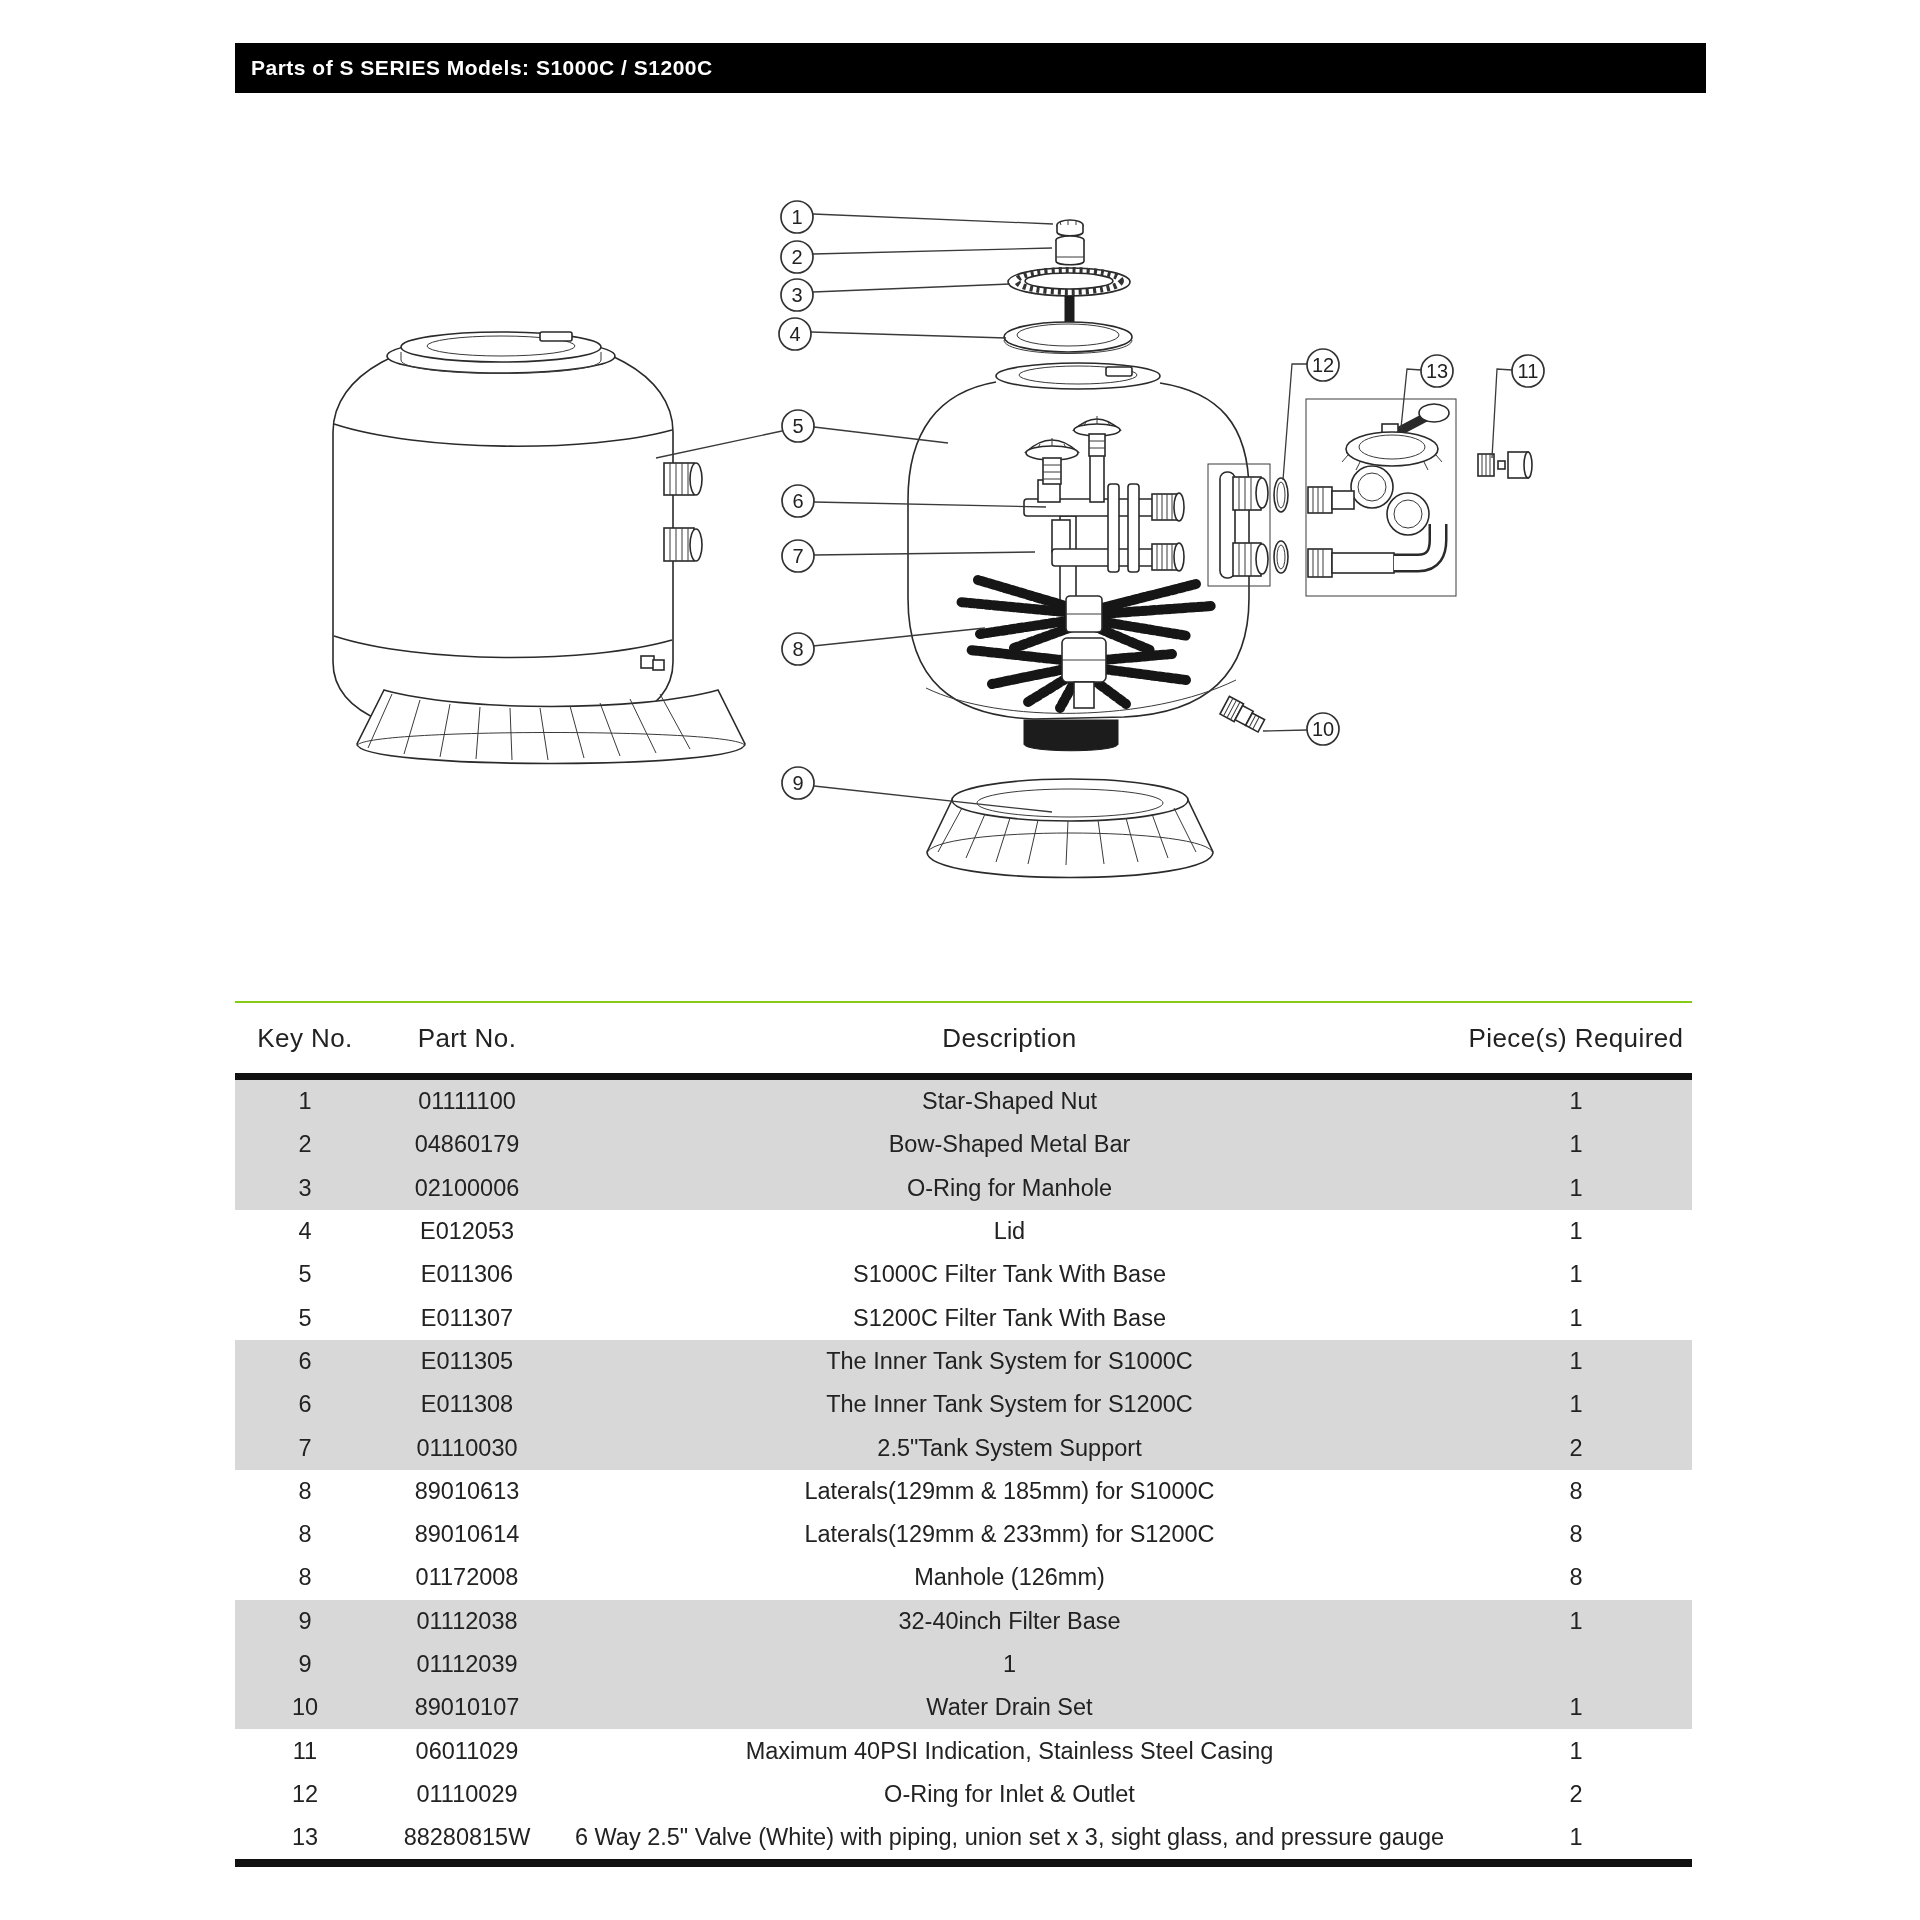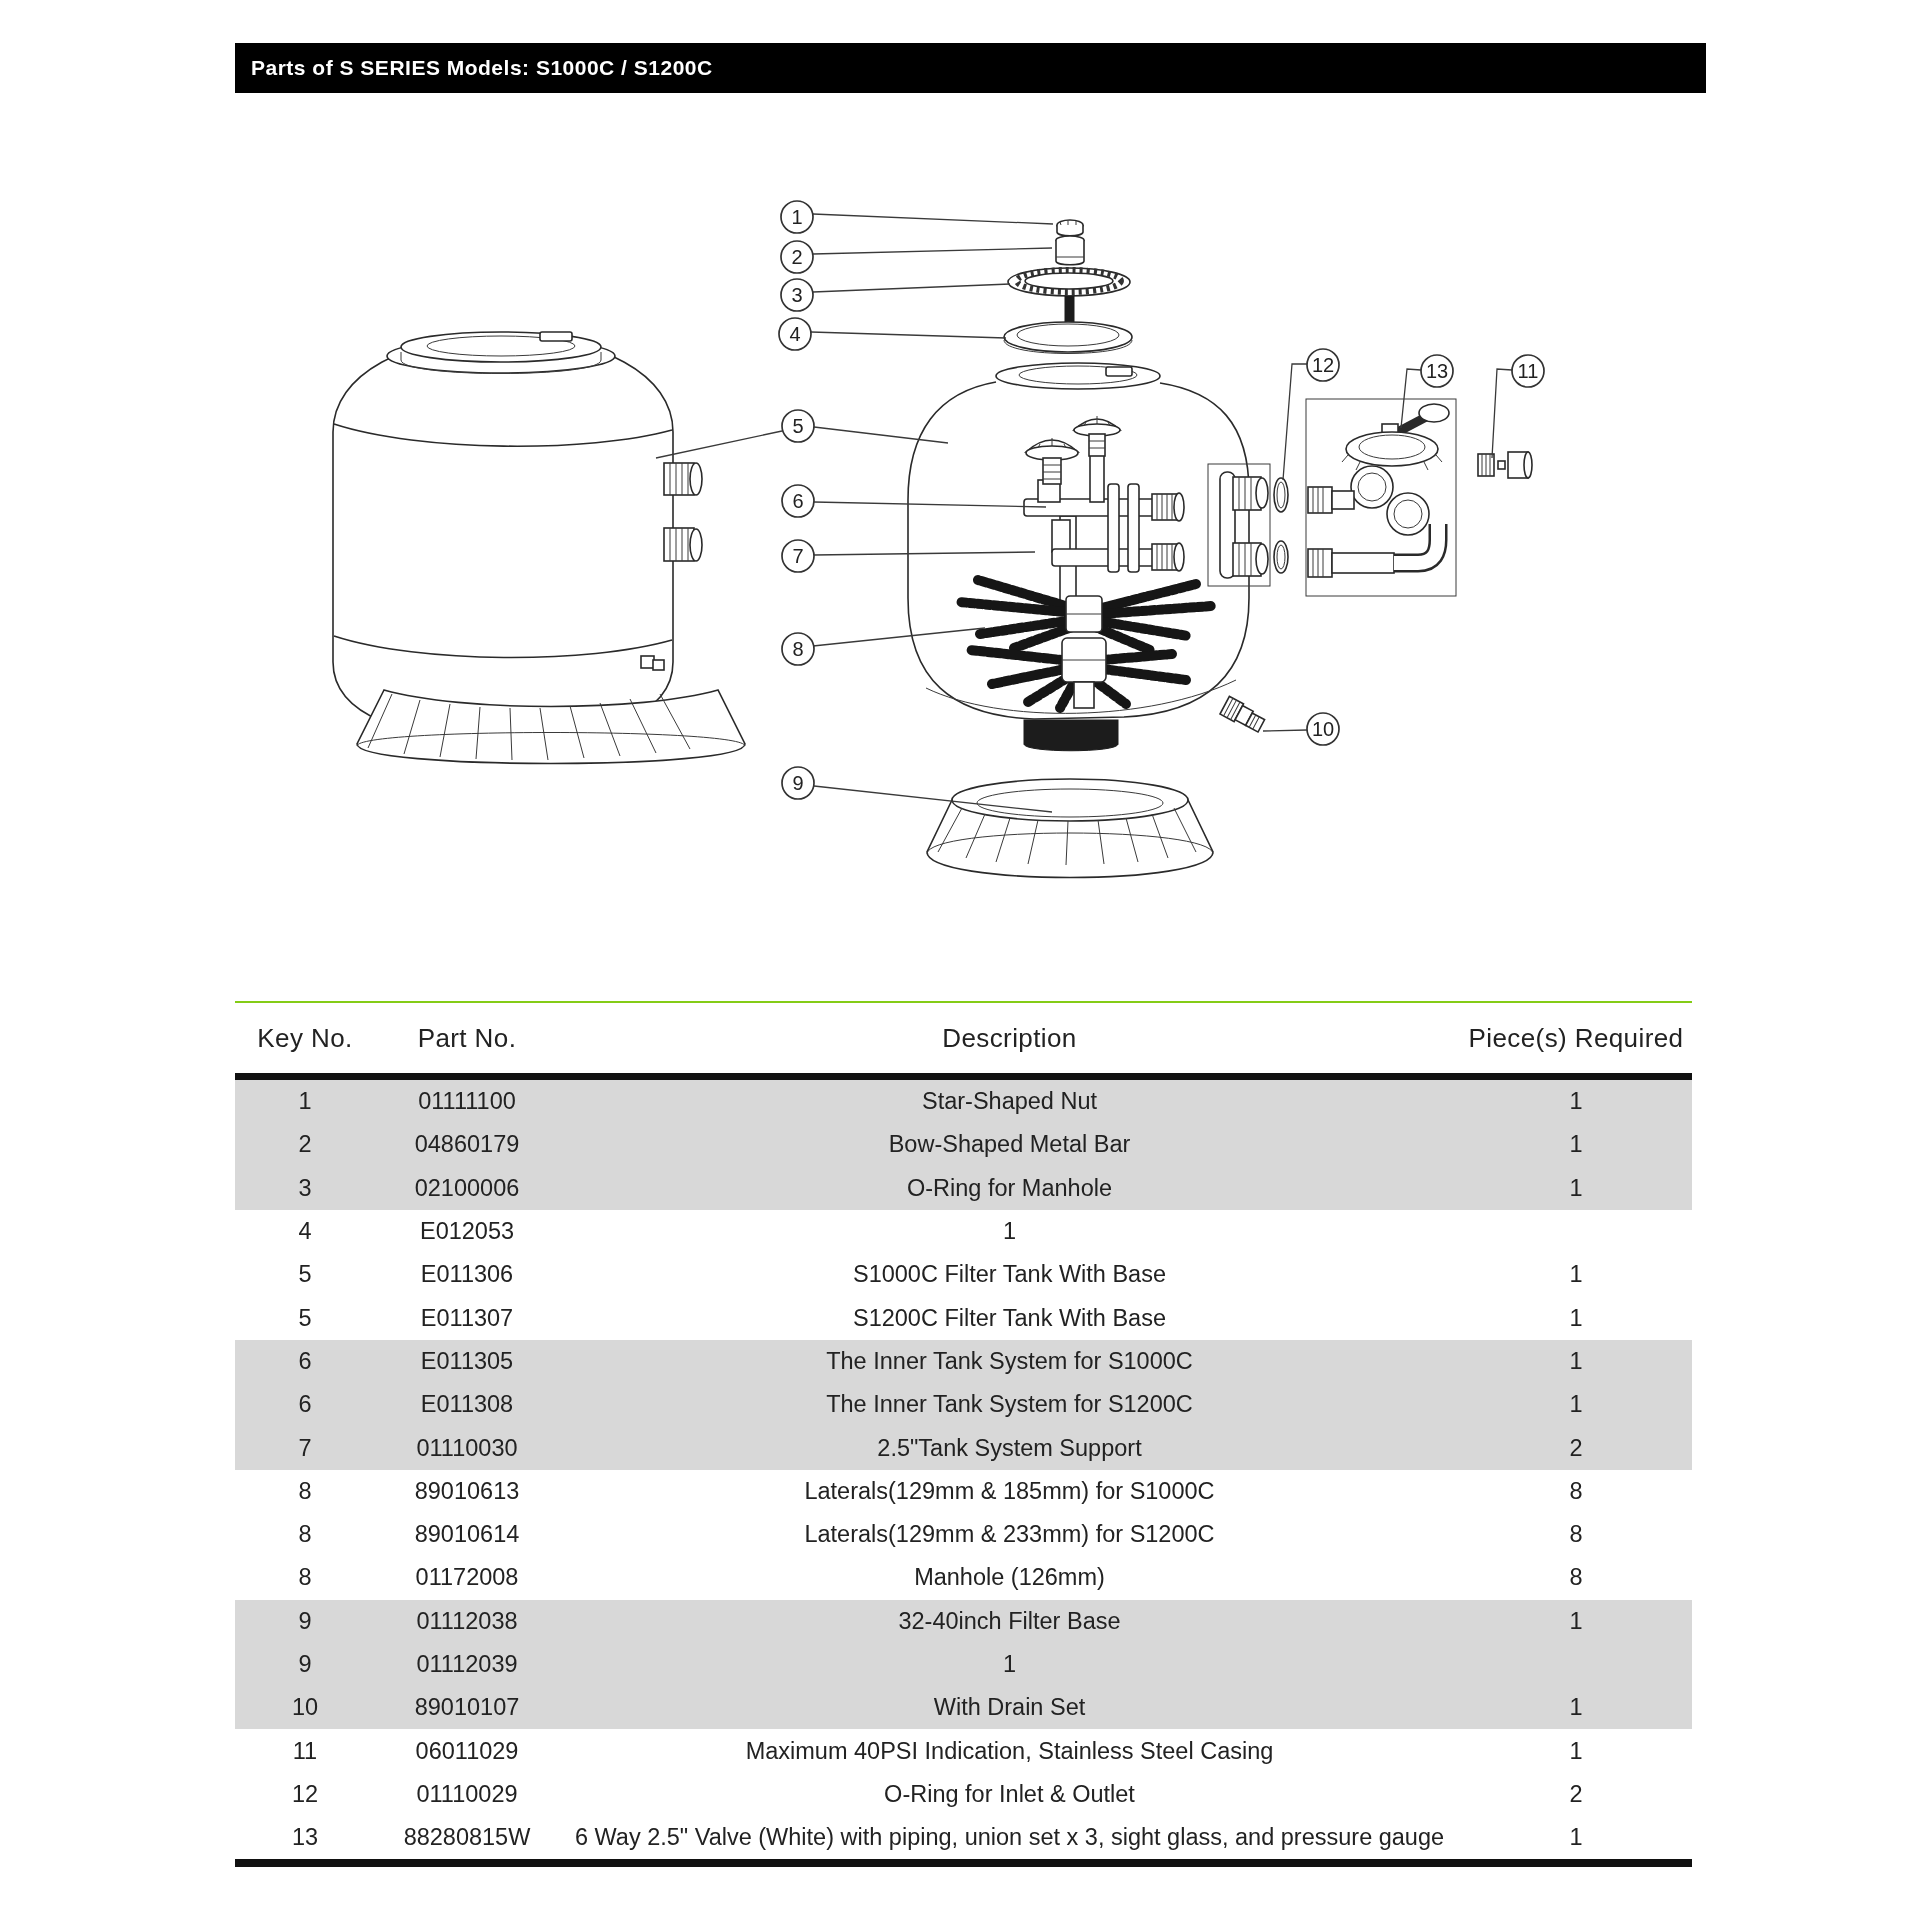--- a/index.html
+++ b/index.html
@@ -344,20 +344,21 @@
       </div>
       <div class="trow shaded">
         <div class="c-center">3</div>
         <div class="c-center">02100006</div>
         <div class="c-left">O-Ring for Manhole</div>
         <div class="c-center">1</div>
       </div>
       <div class="trow">
         <div class="c-center">4</div>
         <div class="c-center">E012053</div>
+        <div class="c-left">Lid</div>
         <div class="c-center">1</div>
       </div>
       <div class="trow">
         <div class="c-center">5</div>
         <div class="c-center">E011306</div>
         <div class="c-left">S1000C Filter Tank With Base</div>
         <div class="c-center">1</div>
       </div>
       <div class="trow">
         <div class="c-center">5</div>
@@ -408,21 +409,21 @@
         <div class="c-center">1</div>
       </div>
       <div class="trow shaded">
         <div class="c-center">9</div>
         <div class="c-center">01112039</div>
         <div class="c-center">1</div>
       </div>
       <div class="trow shaded">
         <div class="c-center">10</div>
         <div class="c-center">89010107</div>
-        <div class="c-left">With Drain Set</div>
+        <div class="c-left">Water Drain Set</div>
         <div class="c-center">1</div>
       </div>
       <div class="trow">
         <div class="c-center">11</div>
         <div class="c-center">06011029</div>
         <div class="c-left">Maximum 40PSI Indication, Stainless Steel Casing</div>
         <div class="c-center">1</div>
       </div>
       <div class="trow">
         <div class="c-center">12</div>

